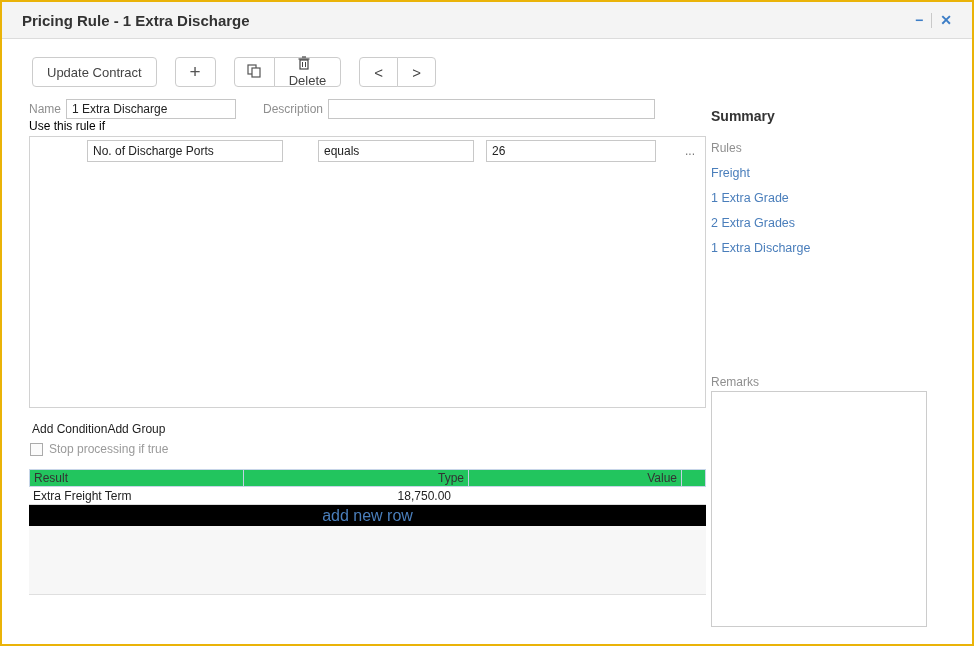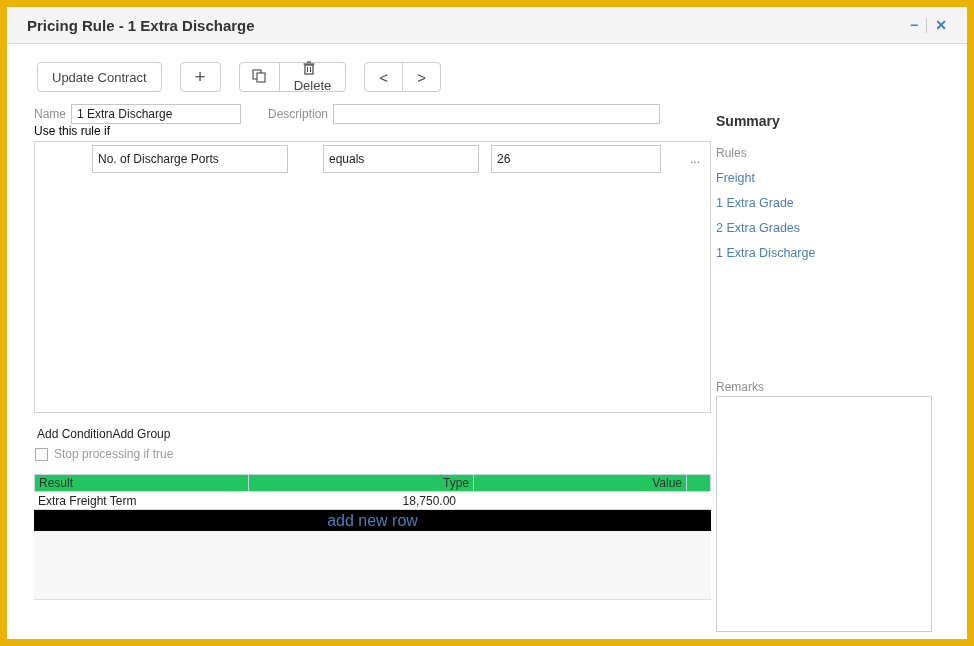--- a/index.html
+++ b/index.html
@@ -1,21 +1,21 @@
 <!DOCTYPE html>
 <html><head>
 <meta charset="utf-8">
 <style>
   * { box-sizing: border-box; margin: 0; padding: 0; }
   html, body { background: #ffffff; }
   body { font-family: "Liberation Sans", sans-serif; }
 
   .window {
     width: 974px; height: 646px;
-    border: 7px solid #eab308;
+    border: 2px solid #eab308;
     background: #fff;
     position: relative;
     overflow: hidden;
   }
 
   
   .titlebar {
     height: 37px;
     background: #f4f4f4;
     border-bottom: 1px solid #dcdcdc;
@@ -71,21 +71,21 @@
 
   
   .rule-if-lbl { font-size: 12px; color: #000000; }
   .cond-box {
     margin-top: 3px; width: 677px; height: 272px;
     border: 1px solid #d2d2d2; background: #fff;
     padding-top: 3px;
   }
   .cond-row { display: flex; align-items: center; margin: 0 6px 0 57px; }
   .ctl {
-    height: 28px; border: 1px solid #c8c8c8; background: #fff;
+    height: 22px; border: 1px solid #c8c8c8; background: #fff;
     font-size: 12px; color: #222; display: flex; align-items: center;
     padding: 10px 5px; cursor: pointer;
   }
   .cond-field { width: 196px; }
   .cond-op { width: 156px; margin-left: 35px; }
   .cond-val { width: 170px; margin-left: 12px; cursor: text; }
   .cond-more { margin-left: auto; color: #777; font-size: 12px; padding: 0 4px; cursor: pointer; }
 
   
   .cond-links { display: flex; margin: 14px 0 0 3px; }

